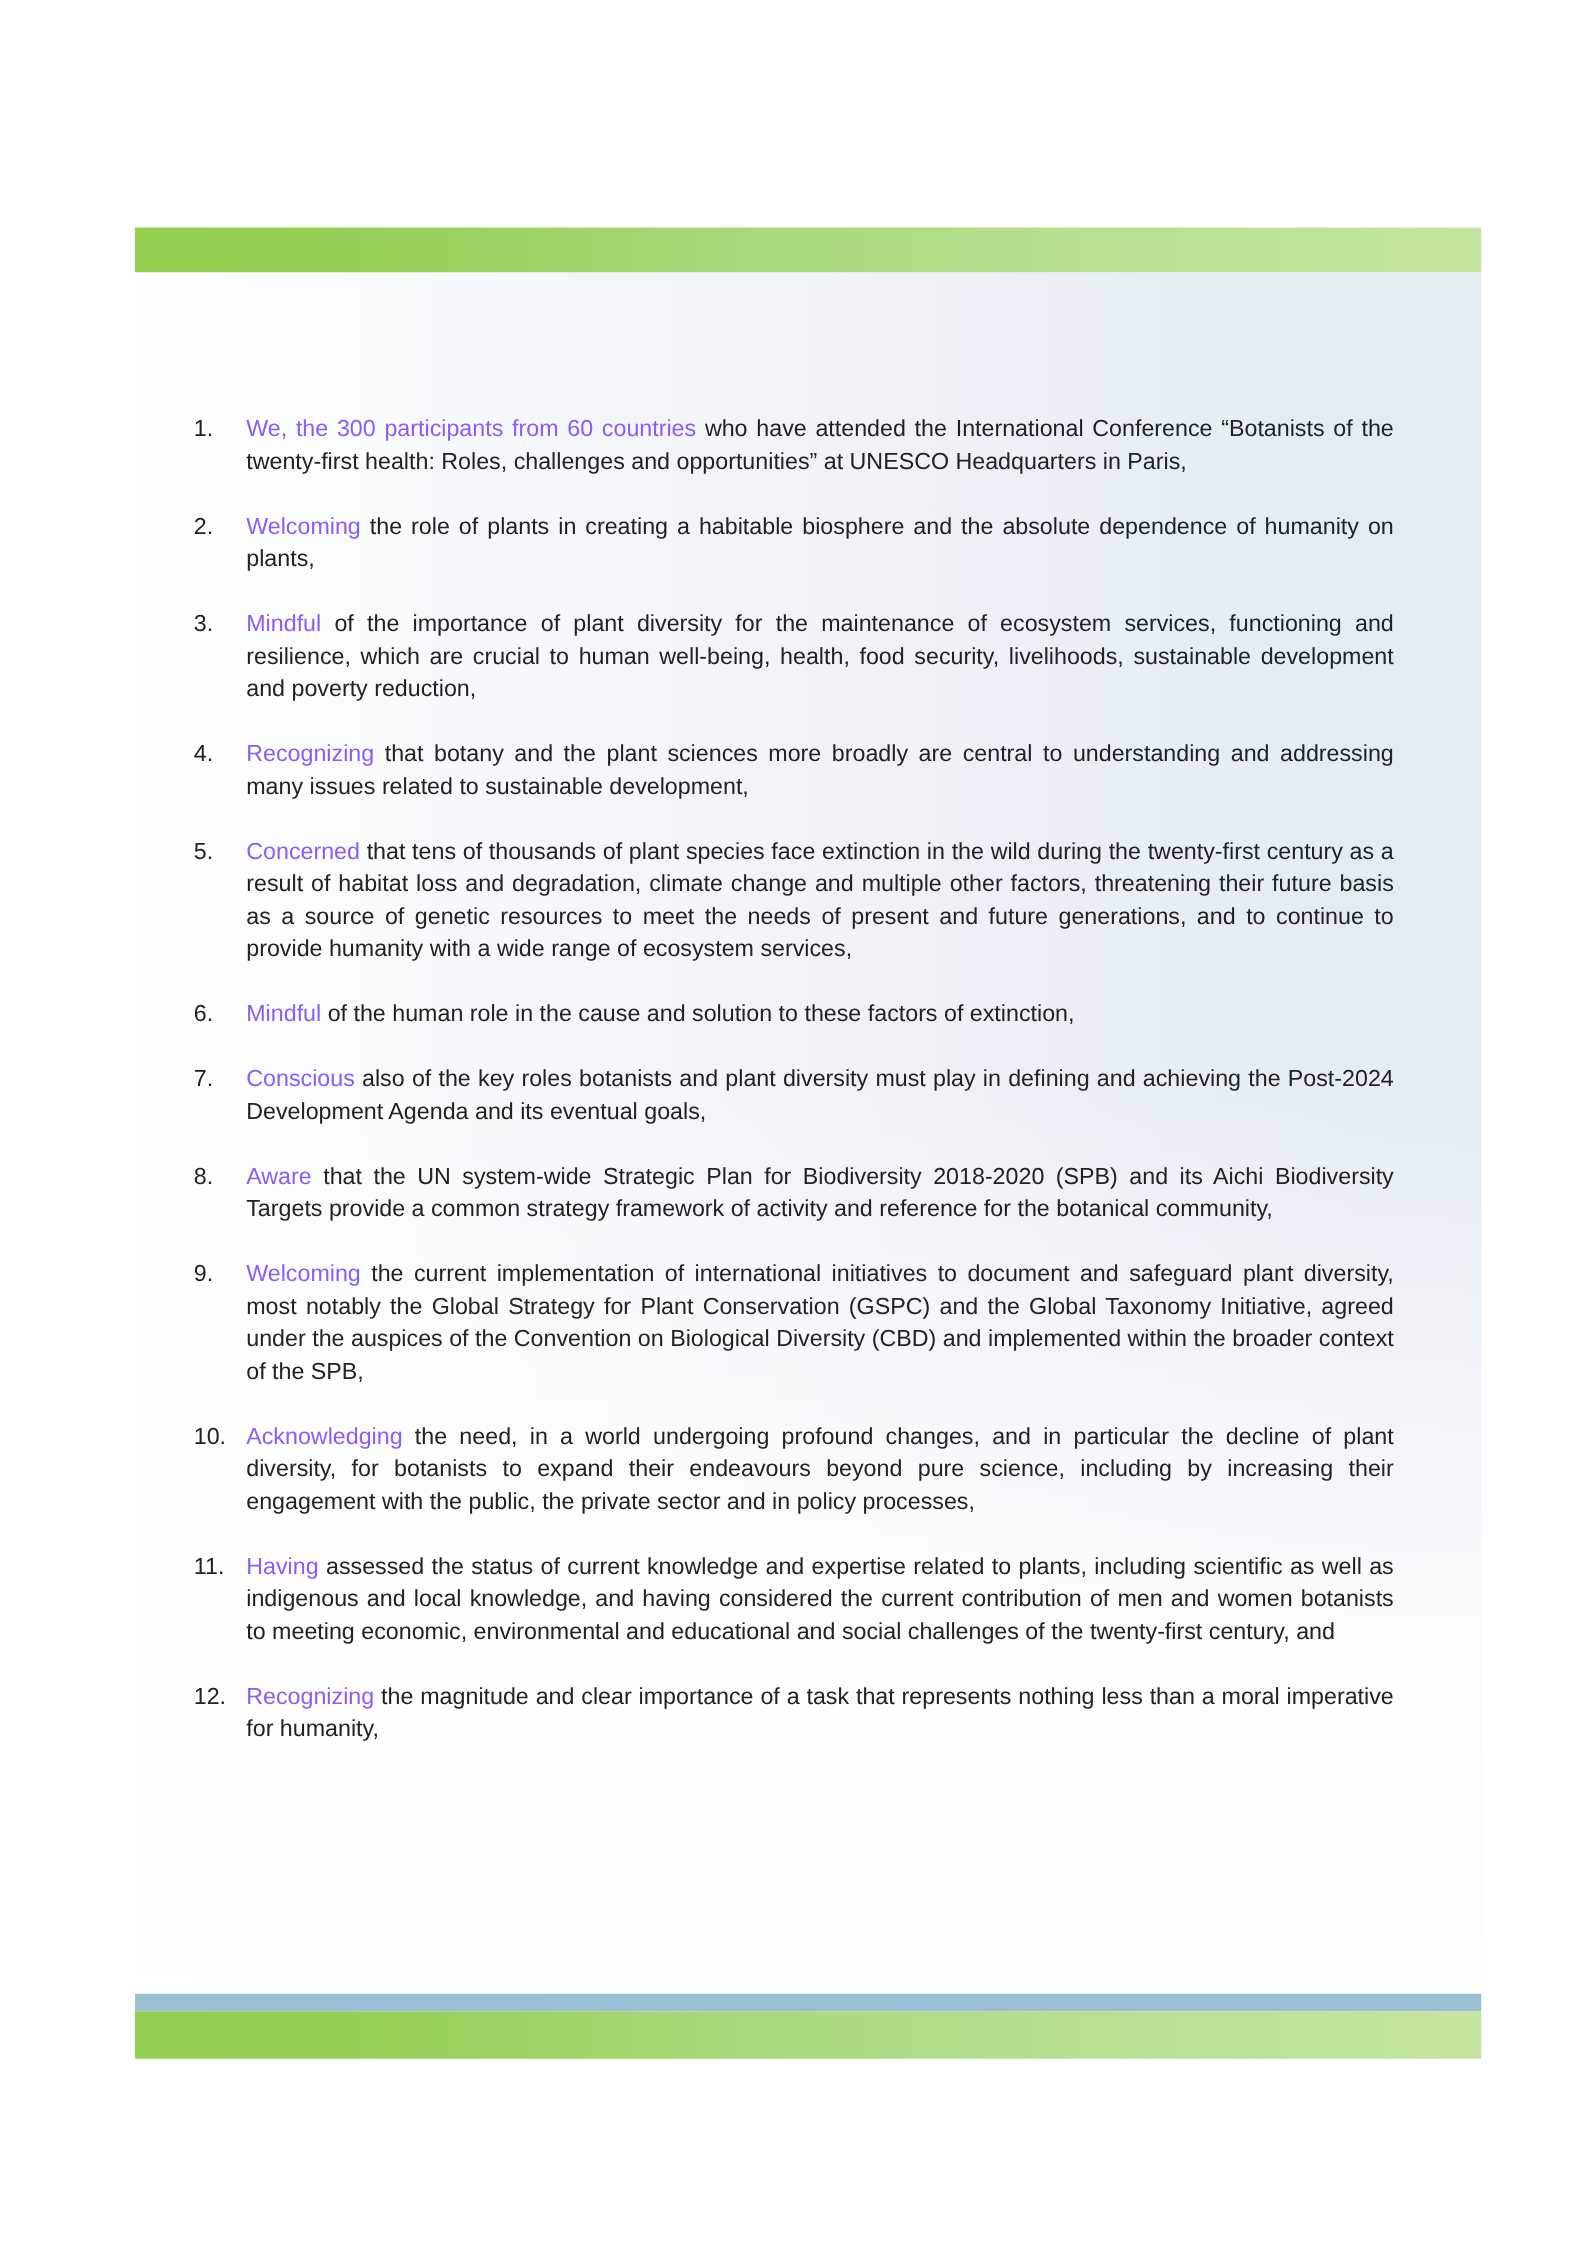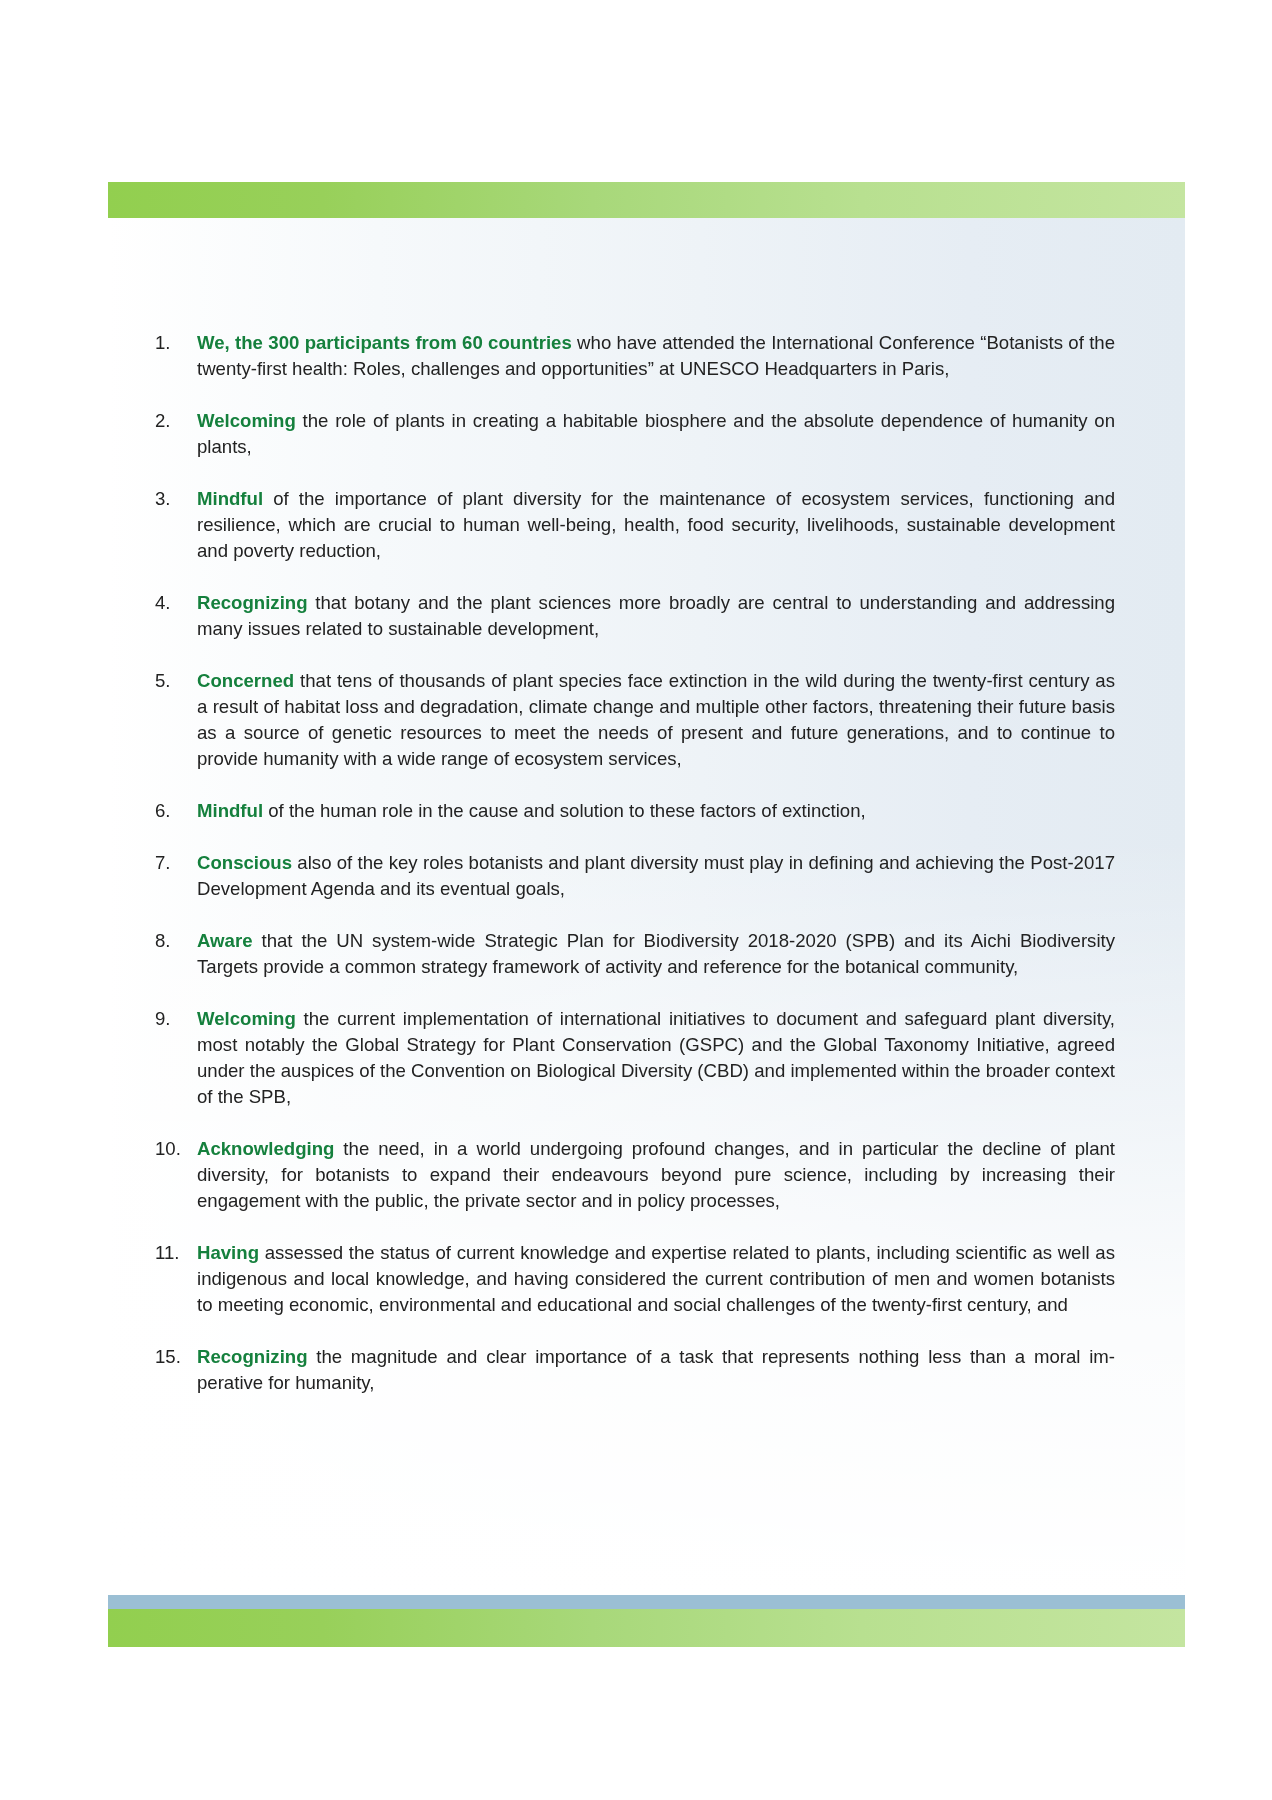--- a/index.html
+++ b/index.html
@@ -63,22 +63,22 @@
       width: 42px;
       flex: 0 0 42px;
       color: #222222;
     }
     .item .body {
       flex: 1 1 auto;
       text-align: justify;
       hyphens: manual;
     }
     .item .lead {
-      color: #15803d;
-      font-weight: bold;
+      color: #8b5cf6;
+      font-weight: normal;
     }
   </style>
 </head>
 <body>
 
 <div class="page">
   <div class="top-bar"></div>
   <div class="panel"></div>
   <div class="bottom-strip-blue"></div>
   <div class="bottom-bar"></div>
@@ -103,36 +103,36 @@
     <div class="item">
       <span class="num">5.</span>
       <span class="body"><span class="lead">Concerned</span><span> that tens of thousands of plant species face extinction in the wild during the twenty-first cen­tury as a result of habitat loss and degradation, climate change and multiple other factors, threatening their future basis as a source of genetic resources to meet the needs of present and future generations, and to continue to provide humanity with a wide range of ecosystem services,</span></span>
     </div>
     <div class="item">
       <span class="num">6.</span>
       <span class="body"><span class="lead">Mindful</span><span> of the human role in the cause and solution to these factors of extinction,</span></span>
     </div>
     <div class="item">
       <span class="num">7.</span>
-      <span class="body"><span class="lead">Conscious</span><span> also of the key roles botanists and plant diversity must play in defining and achieving the Post-2017 Development Agenda and its eventual goals,</span></span>
+      <span class="body"><span class="lead">Conscious</span><span> also of the key roles botanists and plant diversity must play in defining and achieving the Post-2024 Development Agenda and its eventual goals,</span></span>
     </div>
     <div class="item">
       <span class="num">8.</span>
       <span class="body"><span class="lead">Aware</span><span> that the UN system-wide Strategic Plan for Biodiversity 2018-2020 (SPB) and its Aichi Biodiversity Targets provide a common strategy framework of activity and reference for the botanical community,</span></span>
     </div>
     <div class="item">
       <span class="num">9.</span>
       <span class="body"><span class="lead">Welcoming</span><span> the current implementation of international initiatives to document and safeguard plant di­versity, most notably the Global Strategy for Plant Conservation (GSPC) and the Global Taxonomy Initia­tive, agreed under the auspices of the Convention on Biological Diversity (CBD) and implemented within the broader context of the SPB,</span></span>
     </div>
     <div class="item">
       <span class="num">10.</span>
       <span class="body"><span class="lead">Acknowledging</span><span> the need, in a world undergoing profound changes, and in particular the decline of plant diversity, for botanists to expand their endeavours beyond pure science, including by increasing their engagement with the public, the private sector and in policy processes,</span></span>
     </div>
     <div class="item">
       <span class="num">11.</span>
       <span class="body"><span class="lead">Having</span><span> assessed the status of current knowledge and expertise related to plants, including scientific as well as indigenous and local knowledge, and having considered the current contribution of men and women botanists to meeting economic, environmental and educational and social challenges of the twenty-first century, and</span></span>
     </div>
     <div class="item">
-      <span class="num">15.</span>
+      <span class="num">12.</span>
       <span class="body"><span class="lead">Recognizing</span><span> the magnitude and clear importance of a task that represents nothing less than a moral im­perative for humanity,</span></span>
     </div>
   </div>
 </div>
 
 </body></html>

